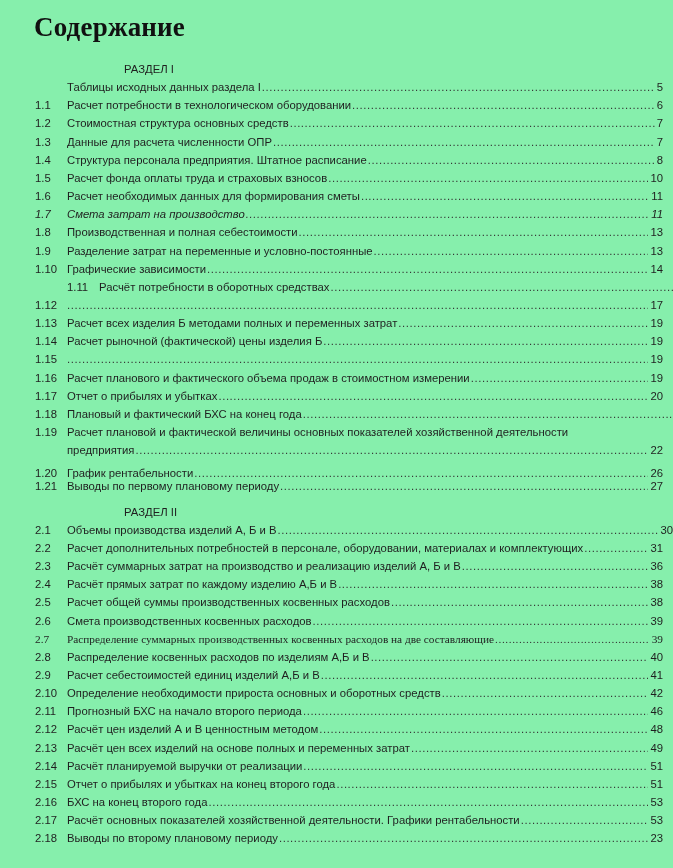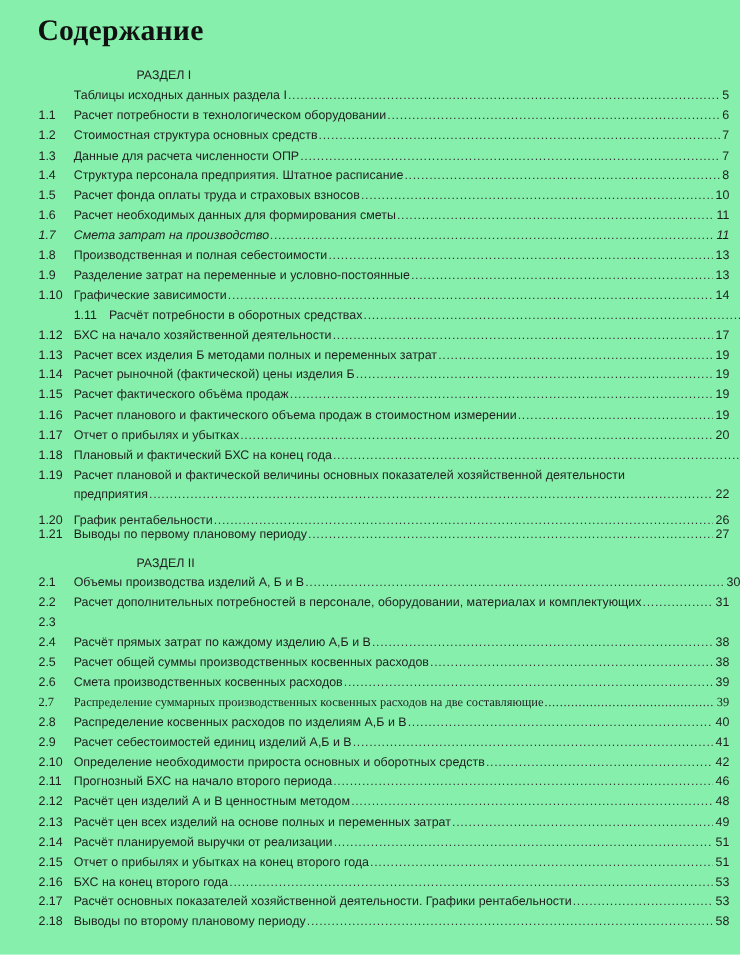--- a/index.html
+++ b/index.html
@@ -121,21 +121,20 @@
         <span class="num">1.11</span>
         <div class="entry">
           <span class="text">Расчёт потребности в оборотных средствах</span>
           <span class="leader"></span>
           <span class="page-num">16</span>
         </div>
       </div>
       <div class="row" style="top: 235.95px;">
         <span class="num">1.12</span>
         <div class="entry">
-          <span class="text">БХС на начало хозяйственной деятельности</span>
           <span class="leader"></span>
           <span class="page-num">17</span>
         </div>
       </div>
       <div class="row" style="top: 254.1px;">
         <span class="num">1.13</span>
         <div class="entry">
           <span class="text">Расчет всех изделия Б методами полных и переменных затрат</span>
           <span class="leader"></span>
           <span class="page-num">19</span>
@@ -145,21 +144,20 @@
         <span class="num">1.14</span>
         <div class="entry">
           <span class="text">Расчет рыночной (фактической) цены изделия Б</span>
           <span class="leader"></span>
           <span class="page-num">19</span>
         </div>
       </div>
       <div class="row" style="top: 290.4px;">
         <span class="num">1.15</span>
         <div class="entry">
-          <span class="text">Расчет фактического объёма продаж</span>
           <span class="leader"></span>
           <span class="page-num">19</span>
         </div>
       </div>
       <div class="row" style="top: 308.55px;">
         <span class="num">1.16</span>
         <div class="entry">
           <span class="text">Расчет планового и фактического объема продаж в стоимостном измерении</span>
           <span class="leader"></span>
           <span class="page-num">19</span>
@@ -220,20 +218,25 @@
       <div class="row" style="top: 478.9px;">
         <span class="num">2.2</span>
         <div class="entry">
           <span class="text">Расчет дополнительных потребностей в персонале, оборудовании, материалах и комплектующих</span>
           <span class="leader"></span>
           <span class="page-num">31</span>
         </div>
       </div>
       <div class="row" style="top: 497.05px;">
         <span class="num">2.3</span>
+        <div class="entry">
+          <span class="text">Расчёт суммарных затрат на производство и реализацию изделий А, Б и В</span>
+          <span class="leader"></span>
+          <span class="page-num">36</span>
+        </div>
       </div>
       <div class="row" style="top: 515.2px;">
         <span class="num">2.4</span>
         <div class="entry">
           <span class="text">Расчёт прямых затрат по каждому изделию А,Б и В</span>
           <span class="leader"></span>
           <span class="page-num">38</span>
         </div>
       </div>
       <div class="row" style="top: 533.35px;">
@@ -338,17 +341,17 @@
           <span class="text">Расчёт основных показателей хозяйственной деятельности. Графики рентабельности</span>
           <span class="leader"></span>
           <span class="page-num">53</span>
         </div>
       </div>
       <div class="row" style="top: 769.3px;">
         <span class="num">2.18</span>
         <div class="entry">
           <span class="text">Выводы по второму плановому периоду</span>
           <span class="leader"></span>
-          <span class="page-num">58</span>
+          <span class="page-num">23</span>
         </div>
       </div>
     </div>
 </div>
 
 </body></html>

